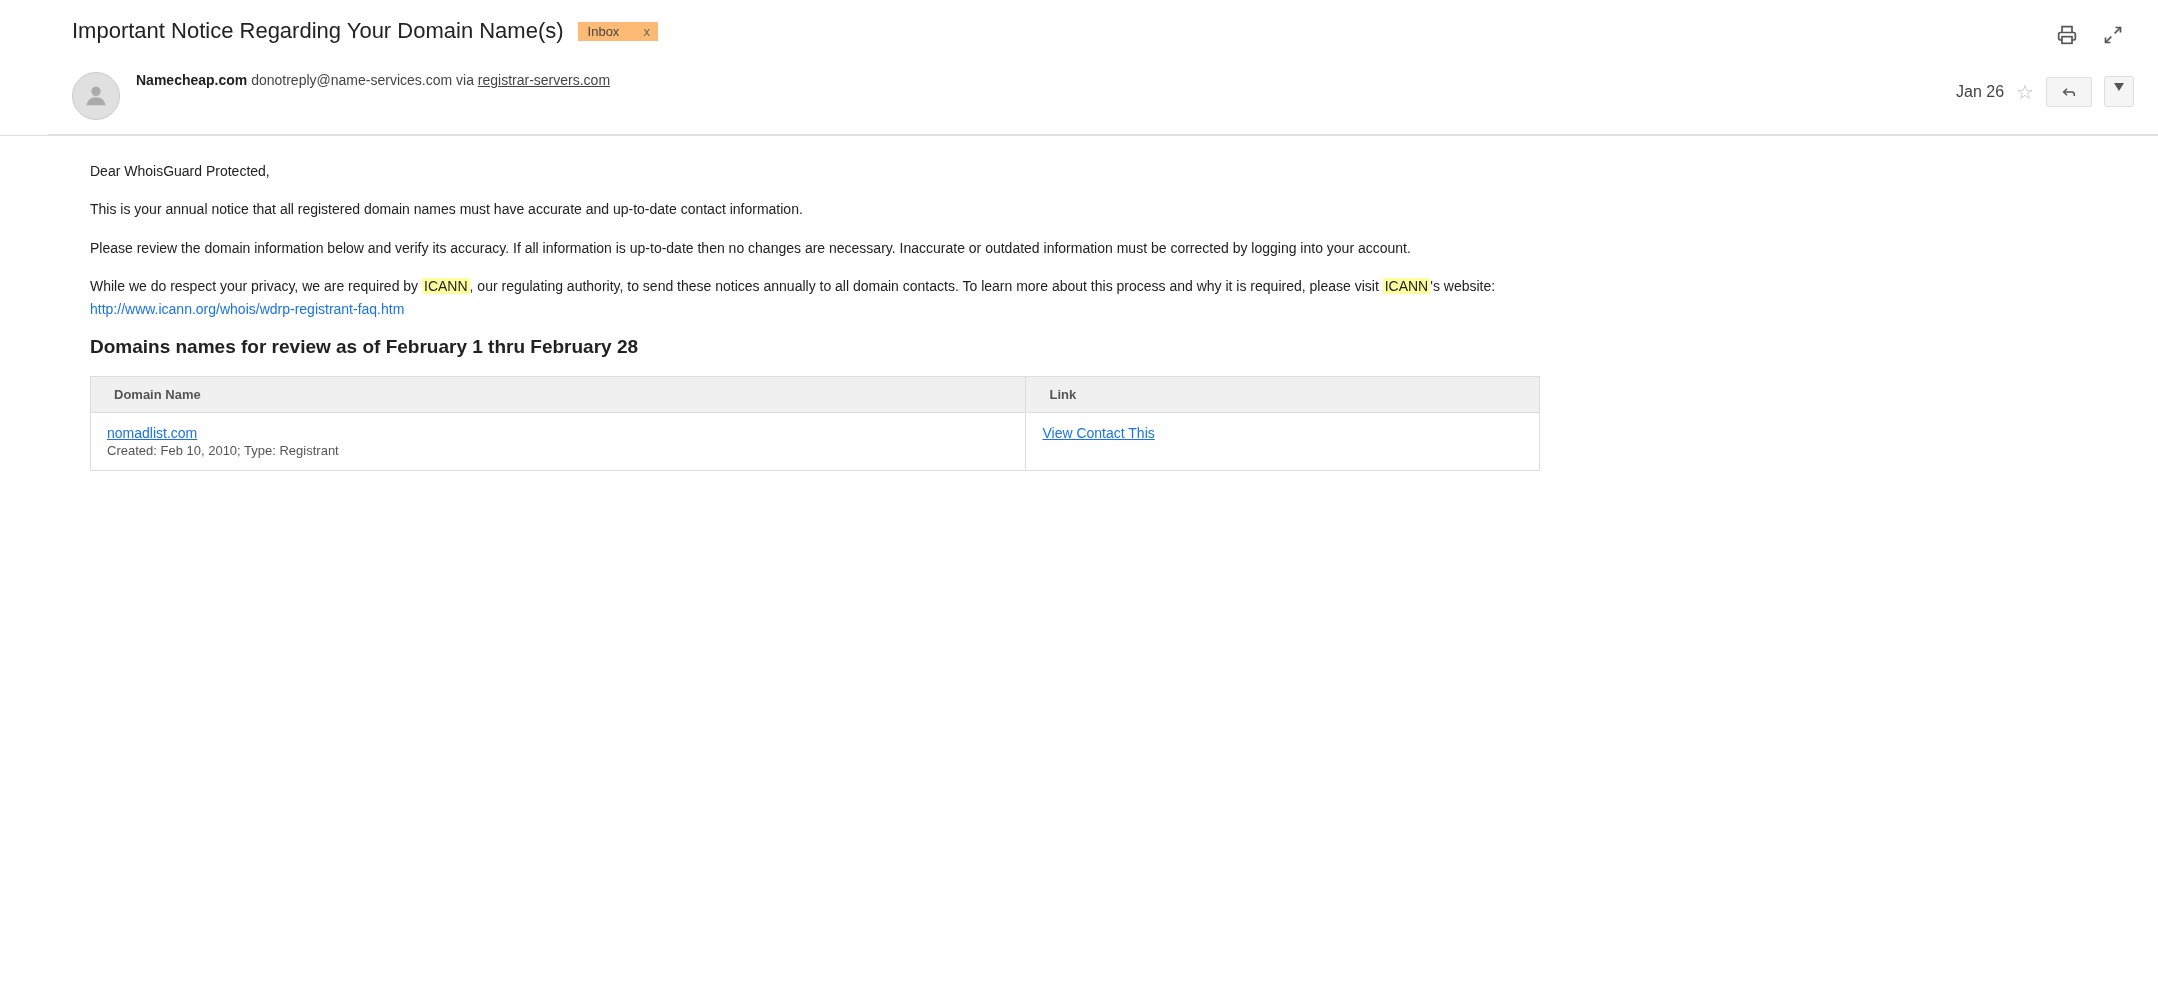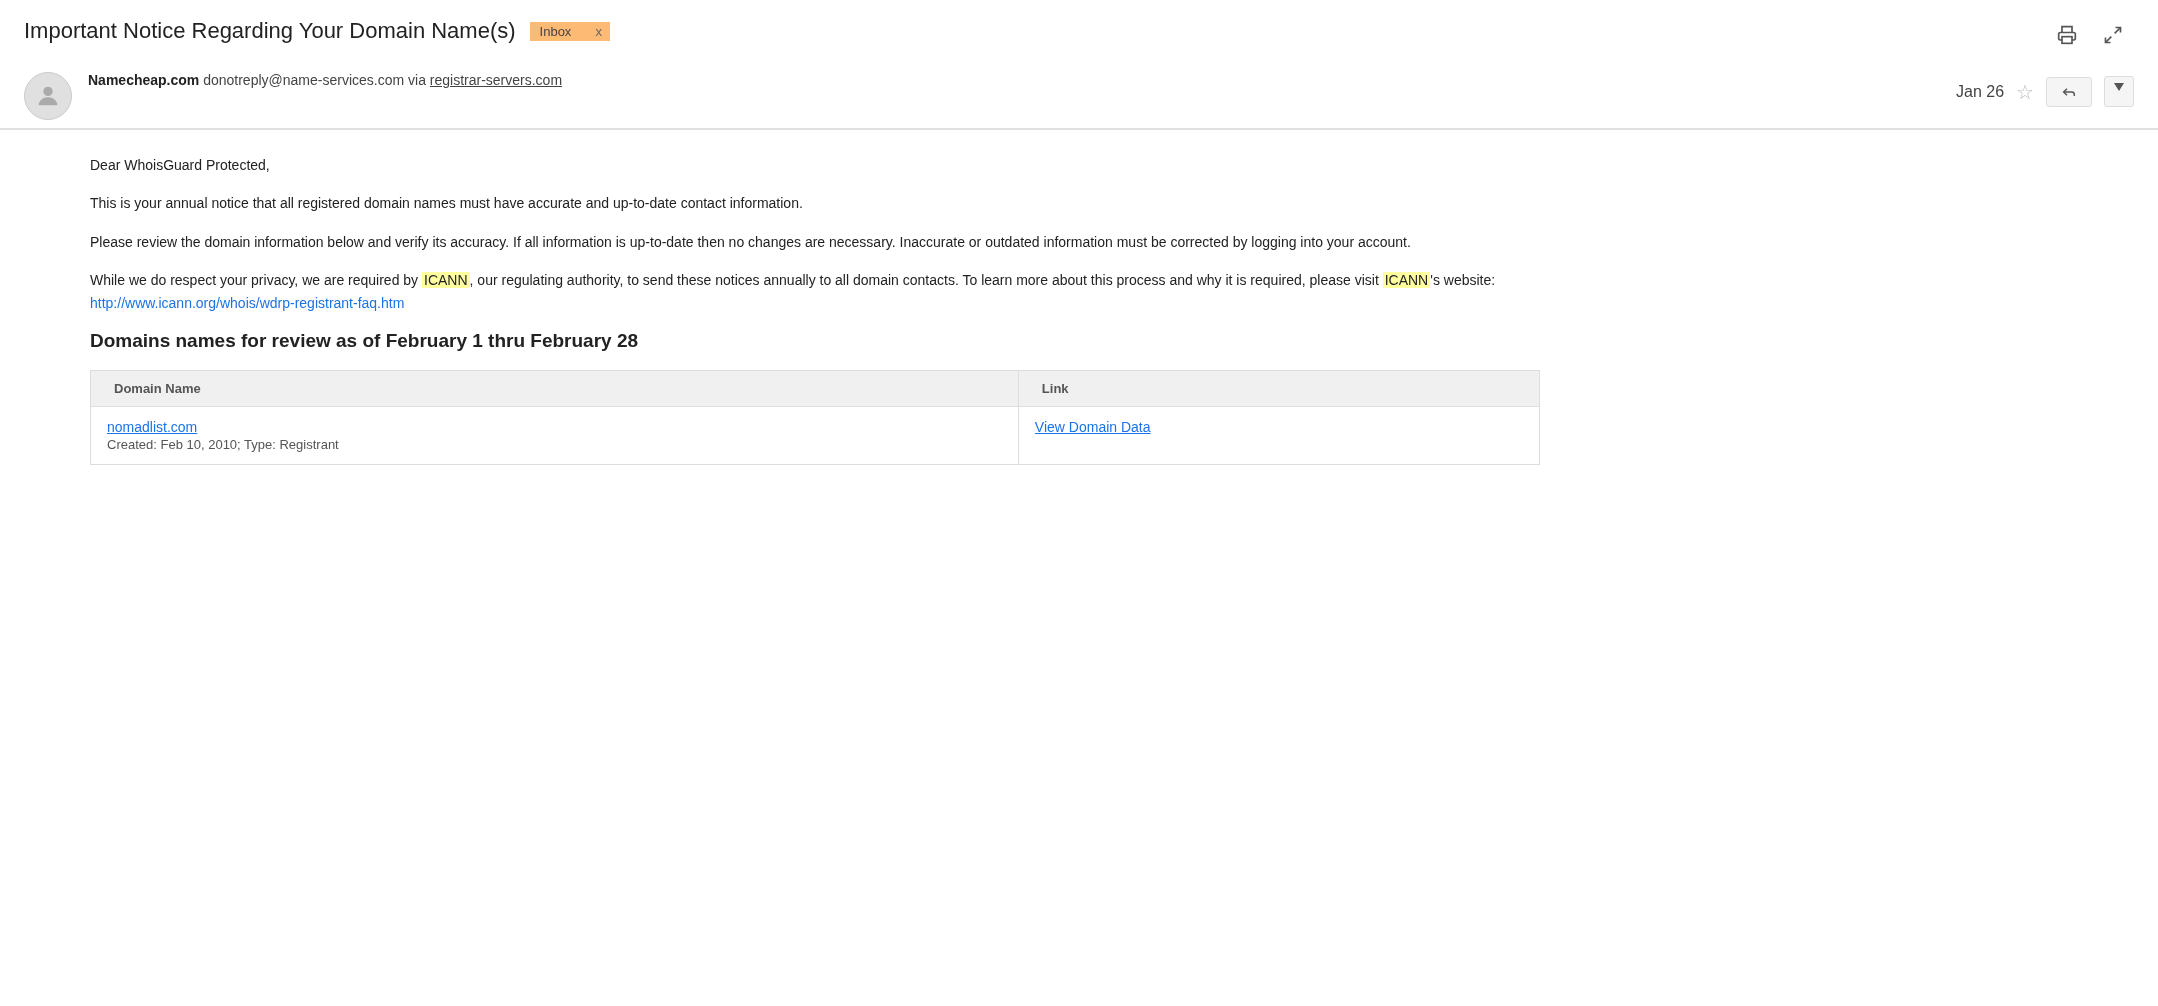--- a/index.html
+++ b/index.html
@@ -9,20 +9,21 @@
       color: #222;
       background: #fff;
       min-height: 1006px;
       width: 2158px;
     }
 
     
     .email-header {
       padding: 18px 24px 0 24px;
       border-bottom: 1px solid #e0e0e0;
+      margin-left: 48px;
     }
     .subject-line {
       display: flex;
       align-items: center;
       gap: 14px;
       margin-bottom: 14px;
     }
     .subject-title {
       font-size: 22px;
       font-weight: 400;
@@ -63,21 +64,21 @@
       color: #555;
       font-size: 18px;
       border: none;
       background: none;
     }
 
     
     .sender-row {
       display: flex;
       align-items: flex-start;
-      padding: 14px 0 8px 0;
+      padding: 14px 0 14px 0;
       gap: 16px;
     }
     .avatar {
       width: 48px;
       height: 48px;
       border-radius: 50%;
       background: #e0e0e0;
       display: flex;
       align-items: center;
       justify-content: center;
@@ -312,18 +313,18 @@
         <th>Link</th>
       </tr>
     </thead>
     <tbody>
       <tr class="table-row">
         <td>
           <div><a class="domain-name-link">nomadlist.com</a></div>
           <div class="domain-created">Created: Feb 10, 2010; Type: Registrant</div>
         </td>
         <td>
-          <a class="view-contact-link">View Domain Data</a>
+          <a class="view-contact-link">View Contact This</a>
         </td>
       </tr>
     </tbody>
   </table>
 </div>
 
 </body></html>

